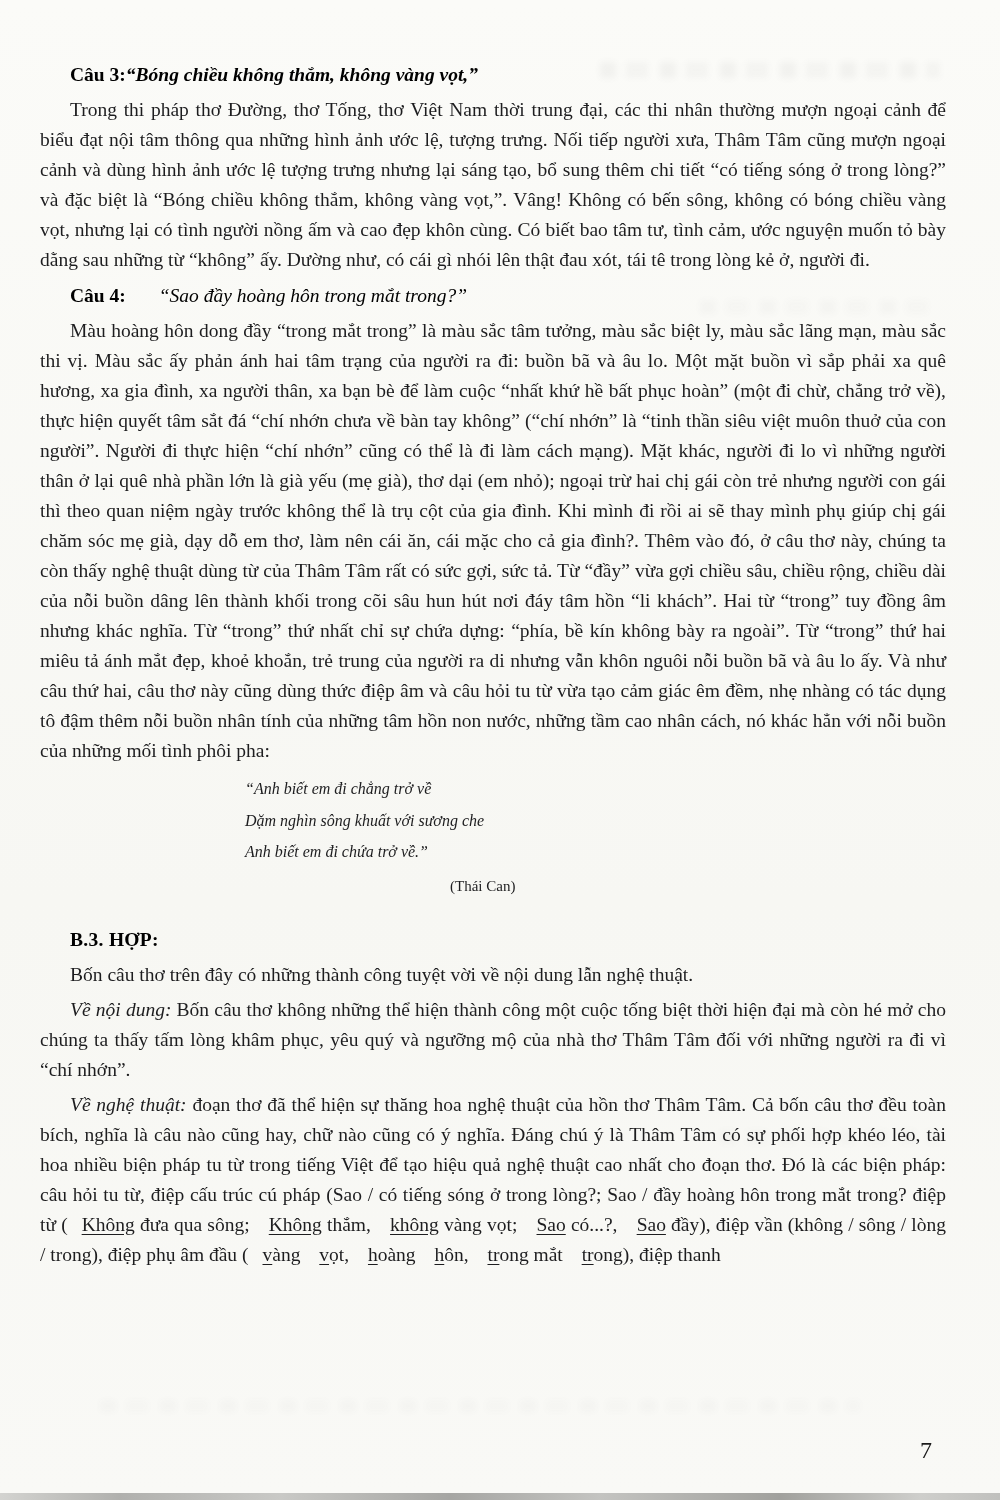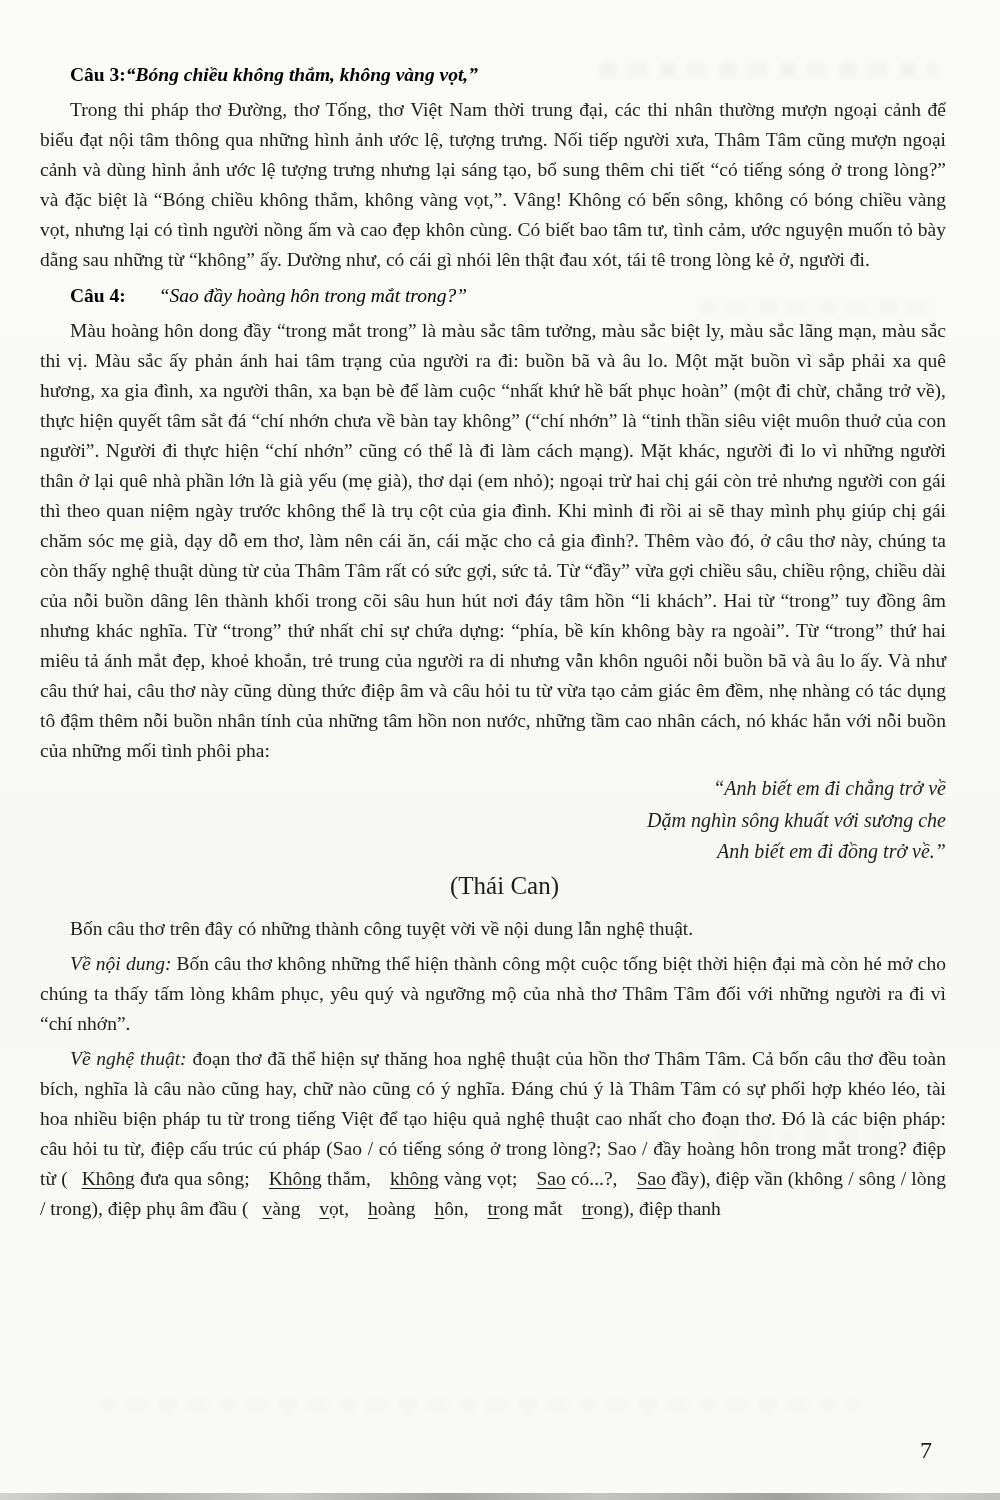--- a/index.html
+++ b/index.html
@@ -58,28 +58,28 @@
   .body-para { text-indent: 30px; }
   .heading { text-indent: 30px; margin-top: 6px; color: #000; }
   .heading .hlabel { font-weight: bold; }
   .hq { font-style: italic; margin-left: 28px; }
   .hq-bold { font-style: italic; font-weight: bold; }
   .lead-italic { font-style: italic; }
   .b3 { font-weight: bold; letter-spacing: 0.3px; }
   .poem {
     margin: 7px 0 0 205px;
     font-style: italic;
-    font-size: 20px;
+    font-size: 16px;
     line-height: 31.5px;
-    text-align: right;
+    text-align: left;
   }
   .poem-attrib {
-    margin: 3px 0 13px 410px;
+    margin: 3px 0 24px 410px;
     font-style: normal;
-    font-size: 25px;
+    font-size: 15px;
   }
   u { text-decoration: underline; text-underline-offset: 3px; margin-left: 14px; }
   .page-number {
     position: absolute;
     top: 1437px;
     left: 920px;
     font-size: 24px;
     color: #1a1a1a;
   }
 </style>
@@ -99,24 +99,25 @@
 
     <p class="body-para">Trong thi pháp thơ Đường, thơ Tống, thơ Việt Nam thời trung đại, các thi nhân thường mượn ngoại cảnh để biểu đạt nội tâm thông qua những hình ảnh ước lệ, tượng trưng. Nối tiếp người xưa, Thâm Tâm cũng mượn ngoại cảnh và dùng hình ảnh ước lệ tượng trưng nhưng lại sáng tạo, bổ sung thêm chi tiết “có tiếng sóng ở trong lòng?” và đặc biệt là “Bóng chiều không thắm, không vàng vọt,”. Vâng! Không có bến sông, không có bóng chiều vàng vọt, nhưng lại có tình người nồng ấm và cao đẹp khôn cùng. Có biết bao tâm tư, tình cảm, ước nguyện muốn tỏ bày dằng sau những từ “không” ấy. Dường như, có cái gì nhói lên thật đau xót, tái tê trong lòng kẻ ở, người đi.</p>
 
     <p class="heading"><span class="hlabel">Câu 4:</span><span class="hq"> “Sao đầy hoàng hôn trong mắt trong?”</span></p>
 
     <p class="body-para">Màu hoàng hôn dong đầy “trong mắt trong” là màu sắc tâm tưởng, màu sắc biệt ly, màu sắc lãng mạn, màu sắc thi vị. Màu sắc ấy phản ánh hai tâm trạng của người ra đi: buồn bã và âu lo. Một mặt buồn vì sắp phải xa quê hương, xa gia đình, xa người thân, xa bạn bè để làm cuộc “nhất khứ hề bất phục hoàn” (một đi chừ, chẳng trở về), thực hiện quyết tâm sắt đá “chí nhớn chưa về bàn tay không” (“chí nhớn” là “tinh thần siêu việt muôn thuở của con người”. Người đi thực hiện “chí nhớn” cũng có thể là đi làm cách mạng). Mặt khác, người đi lo vì những người thân ở lại quê nhà phần lớn là già yếu (mẹ già), thơ dại (em nhỏ); ngoại trừ hai chị gái còn trẻ nhưng người con gái thì theo quan niệm ngày trước không thể là trụ cột của gia đình. Khi mình đi rồi ai sẽ thay mình phụ giúp chị gái chăm sóc mẹ già, dạy dỗ em thơ, làm nên cái ăn, cái mặc cho cả gia đình?. Thêm vào đó, ở câu thơ này, chúng ta còn thấy nghệ thuật dùng từ của Thâm Tâm rất có sức gợi, sức tả. Từ “đầy” vừa gợi chiều sâu, chiều rộng, chiều dài của nỗi buồn dâng lên thành khối trong cõi sâu hun hút nơi đáy tâm hồn “li khách”. Hai từ “trong” tuy đồng âm nhưng khác nghĩa. Từ “trong” thứ nhất chỉ sự chứa dựng: “phía, bề kín không bày ra ngoài”. Từ “trong” thứ hai miêu tả ánh mắt đẹp, khoẻ khoắn, trẻ trung của người ra di nhưng vẫn khôn nguôi nỗi buồn bã và âu lo ấy. Và như câu thứ hai, câu thơ này cũng dùng thức điệp âm và câu hỏi tu từ vừa tạo cảm giác êm đềm, nhẹ nhàng có tác dụng tô đậm thêm nỗi buồn nhân tính của những tâm hồn non nước, những tầm cao nhân cách, nó khác hẳn với nỗi buồn của những mối tình phôi pha:</p>
 
     <div class="poem">
       <div class="poem-line">“Anh biết em đi chẳng trở về</div>
       <div class="poem-line">Dặm nghìn sông khuất với sương che</div>
-      <div class="poem-line">Anh biết em đi đồng trở về.”</div>
+      <div class="poem-line">Anh biết em đi chứa trở về.”</div>
     </div>
     <div class="poem-attrib">(Thái Can)</div>
 
+    <p class="heading b3">B.3. HỢP:</p>
 
     <p class="body-para">Bốn câu thơ trên đây có những thành công tuyệt vời về nội dung lẫn nghệ thuật.</p>
 
     <p class="body-para"><span class="lead-italic">Về nội dung:</span><span> Bốn câu thơ không những thể hiện thành công một cuộc tống biệt thời hiện đại mà còn hé mở cho chúng ta thấy tấm lòng khâm phục, yêu quý và ngưỡng mộ của nhà thơ Thâm Tâm đối với những người ra đi vì “chí nhớn”.</span></p>
 
     <p class="body-para"><i>Về nghệ thuật:</i> đoạn thơ đã thể hiện sự thăng hoa nghệ thuật của hồn thơ Thâm Tâm. Cả bốn câu thơ đều toàn bích, nghĩa là câu nào cũng hay, chữ nào cũng có ý nghĩa. Đáng chú ý là Thâm Tâm có sự phối hợp khéo léo, tài hoa nhiều biện pháp tu từ trong tiếng Việt để tạo hiệu quả nghệ thuật cao nhất cho đoạn thơ. Đó là các biện pháp: câu hỏi tu từ, điệp cấu trúc cú pháp (Sao / có tiếng sóng ở trong lòng?; Sao / đầy hoàng hôn trong mắt trong? điệp từ (<u>Không</u> đưa qua sông; <u>Không</u> thắm, <u>không</u> vàng vọt; <u>Sao</u> có...?, <u>Sao</u> đầy), điệp vần (không / sông / lòng / trong), điệp phụ âm đầu (<u>v</u>àng <u>v</u>ọt, <u>h</u>oàng <u>h</u>ôn, <u>tr</u>ong mắt <u>tr</u>ong), điệp thanh</p>
 
   </div>
 
   <div class="page-number">7</div>

